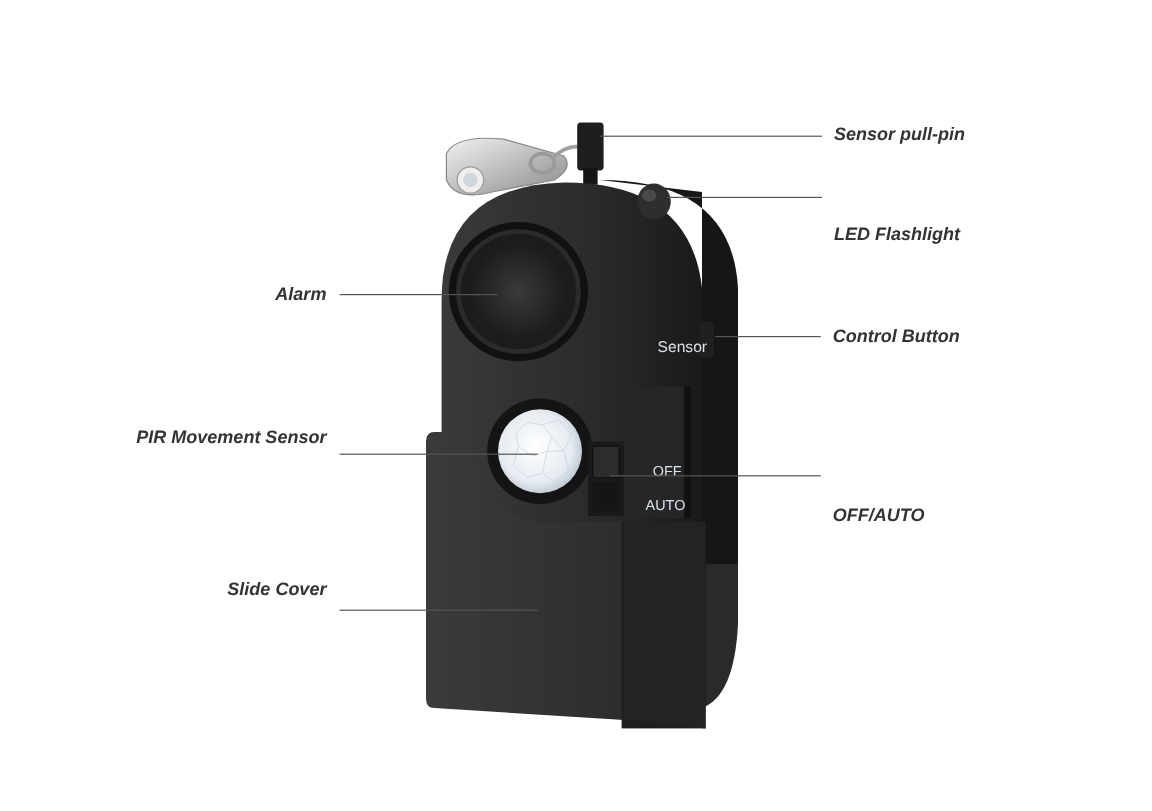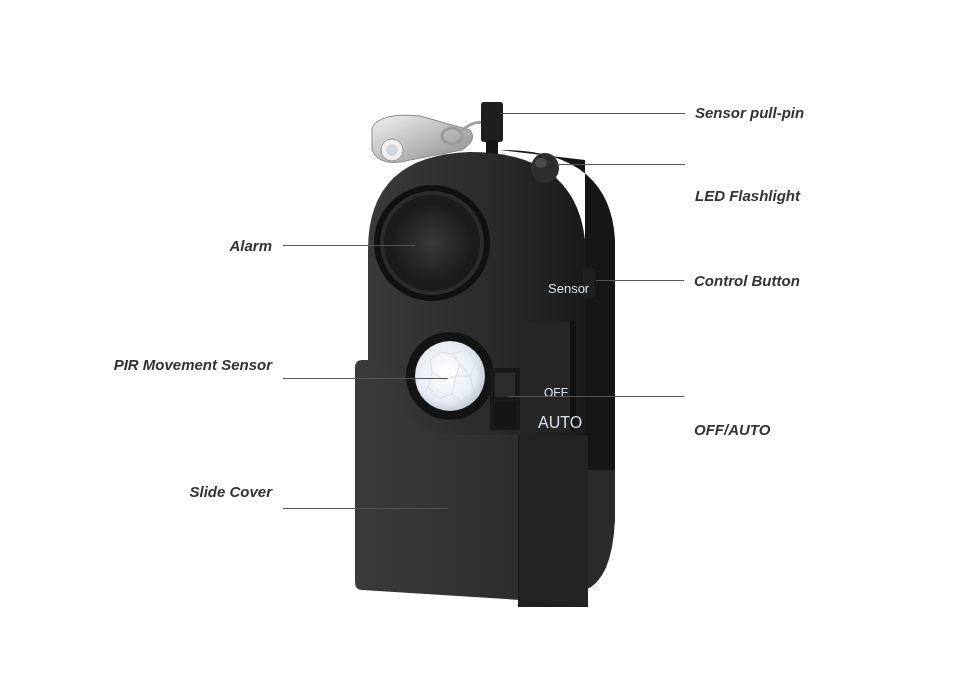--- a/index.html
+++ b/index.html
@@ -83,21 +83,21 @@
   <rect x="494" y="372" width="22" height="26" fill="#2c2c2c" stroke="#111"></rect>
   <rect x="494" y="402" width="22" height="24" fill="#151515"></rect>
 
   <path d="M355 368 Q355 360 362 360 L375 360 Q390 365 400 395 Q410 430 450 435 L520 435 L520 600 L362 590 Q355 590 355 582 Z" fill="url(#coverG)"></path>
   <rect x="518" y="435" width="70" height="172" fill="#1f1f1f"></rect>
   <path d="M520 435 L588 435 L588 607 L520 600 Z" fill="#232323"></path>
 </svg>
 
 <span class="dev-text" style="left:548px;top:281px;font-size:13px;">Sensor</span>
 <span class="dev-text" style="left:544px;top:386px;font-size:12px;">OFF</span>
-<span class="dev-text" style="left:538px;top:414px;font-size:16px;">AUTO</span>
+<span class="dev-text" style="left:538px;top:414px;font-size:12px;">AUTO</span>
 
 <div class="leader" style="left:500px;top:113px;width:185px;"></div>
 <span class="label" style="left:695px;top:104px;">Sensor pull-pin</span>
 
 <div class="leader" style="left:556px;top:164px;width:129px;"></div>
 <span class="label" style="left:695px;top:155px;margin-top:32px;">LED Flashlight</span>
 
 <div class="leader" style="left:596px;top:280px;width:88px;"></div>
 <span class="label" style="left:694px;top:272px;">Control Button</span>
 

